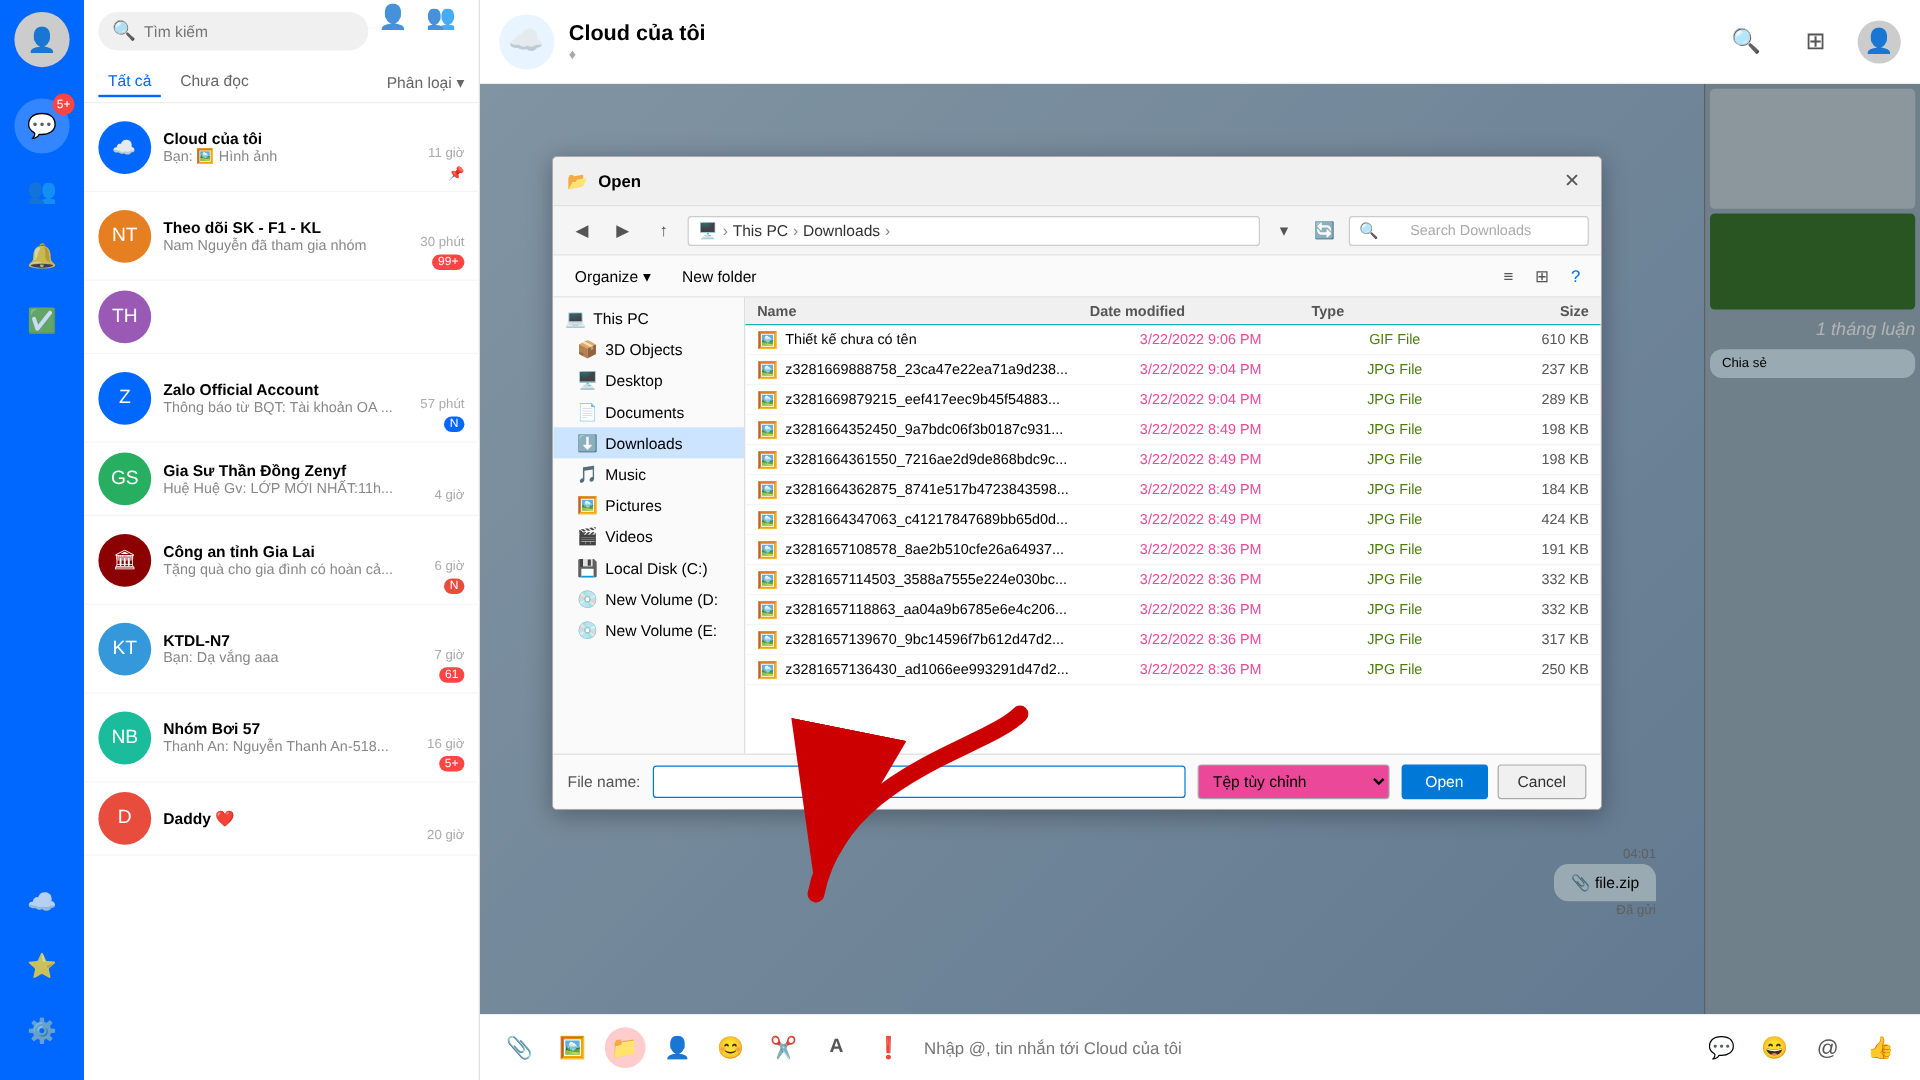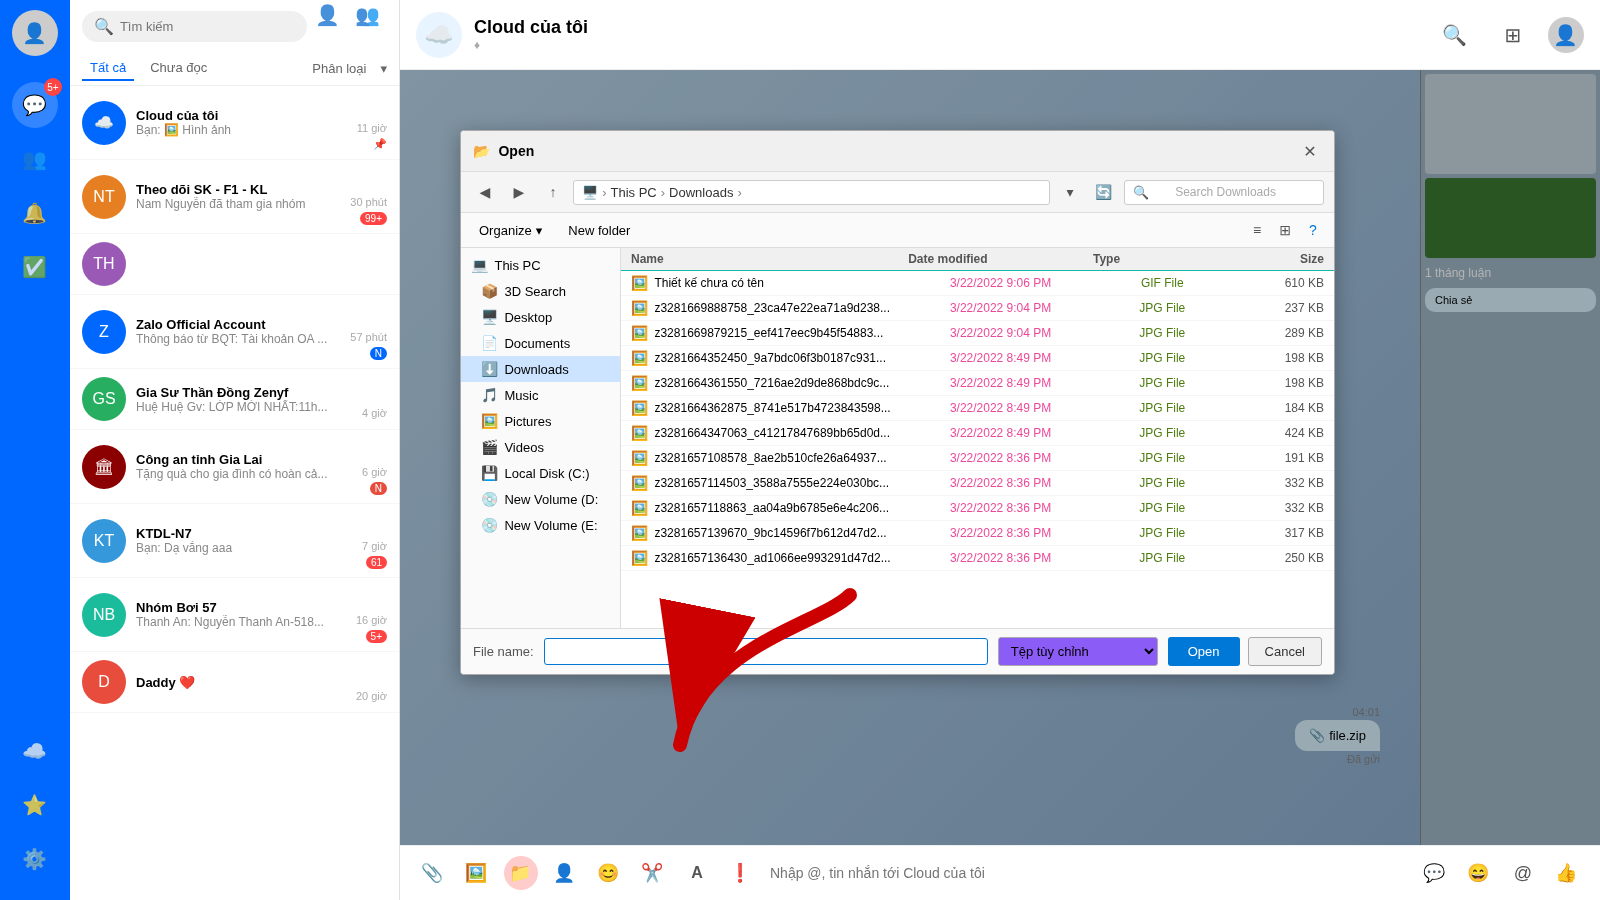--- a/index.html
+++ b/index.html
@@ -18,21 +18,21 @@
     
     .chat-panel {
       width: 330px; height: 900px; background: #fff; display: flex; flex-direction: column; flex-shrink: 0; border-right: 1px solid #e0e0e0;
     }
     .chat-panel-header { padding: 10px 12px; display: flex; align-items: center; gap: 8px; }
     .search-bar { flex: 1; background: #f0f0f0; border-radius: 20px; padding: 6px 12px; display: flex; align-items: center; gap: 6px; }
     .search-bar input { background: transparent; border: none; outline: none; font-size: 13px; width: 100%; }
     .tab-bar { display: flex; padding: 4px 12px; gap: 8px; border-bottom: 1px solid #eee; }
     .tab { font-size: 13px; padding: 4px 8px; cursor: pointer; color: #666; }
     .tab.active { color: #0068ff; border-bottom: 2px solid #0068ff; }
-    .filter-btn { margin-left: auto; font-size: 13px; color: #666; cursor: pointer; display: flex; align-items: center; gap: 14px; }
+    .filter-btn { margin-left: auto; font-size: 13px; color: #666; cursor: pointer; display: flex; align-items: center; gap: 4px; }
     .chat-list { flex: 1; overflow-y: auto; }
     .chat-item { display: flex; align-items: center; padding: 8px 12px; gap: 10px; cursor: pointer; border-bottom: 1px solid #f5f5f5; }
     .chat-avatar { width: 44px; height: 44px; border-radius: 50%; background: #ddd; flex-shrink: 0; display: flex; align-items: center; justify-content: center; font-size: 16px; color: #fff; }
     .chat-info { flex: 1; overflow: hidden; }
     .chat-name { font-size: 13px; font-weight: 600; white-space: nowrap; overflow: hidden; text-overflow: ellipsis; }
     .chat-preview { font-size: 12px; color: #888; white-space: nowrap; overflow: hidden; text-overflow: ellipsis; }
     .chat-meta { display: flex; flex-direction: column; align-items: flex-end; gap: 4px; margin-top: 28px; }
     .chat-time { font-size: 11px; color: #aaa; }
     .unread-badge { background: #ff4444; color: #fff; font-size: 10px; border-radius: 10px; padding: 1px 5px; }
 
@@ -105,21 +105,21 @@
     .file-date { flex: 2; color: #ec4899; text-align: center; }
     .file-type { flex: 1.5; color: #4d7c0f; text-align: center; }
     .file-size { flex: 1; text-align: right; color: #555; }
 
     
     .dialog-footer {
       padding: 8px 12px; border-top: 1px solid #ddd; display: flex; align-items: center; gap: 10px; background: #fafafa;
     }
     .filename-label { font-size: 13px; color: #555; white-space: nowrap; }
     .filename-input { flex: 1; border: 1px solid #0078d7; border-radius: 3px; padding: 5px 8px; font-size: 13px; outline: none; }
-    .filetype-select { width: 160px; border: 1px solid #aaa; border-radius: 3px; padding: 5px 8px; font-size: 13px; background: #8b5cf6; }
+    .filetype-select { width: 160px; border: 1px solid #aaa; border-radius: 3px; padding: 5px 8px; font-size: 13px; background: #ec4899; }
     .footer-btns { display: flex; gap: 8px; }
     .btn-open { background: #0078d7; color: #fff; border: none; border-radius: 3px; padding: 6px 20px; font-size: 13px; cursor: pointer; }
     .btn-cancel { background: #f0f0f0; color: #333; border: 1px solid #aaa; border-radius: 3px; padding: 6px 16px; font-size: 13px; cursor: pointer; }
 
     
     .bottom-toolbar-item { width: 34px; height: 34px; display: flex; align-items: center; justify-content: center; border-radius: 50%; font-size: 18px; color: #555; cursor: pointer; }
     .bottom-toolbar-item.highlighted { background: #ffe0e0; color: #cc0000; }
   </style>
 </head>
 <body>
@@ -283,21 +283,21 @@
 
     <div style="position:absolute;bottom:80px;right:220px;display:flex;flex-direction:column;align-items:flex-end;">
       <div style="font-size:11px;color:#888;margin-bottom:2px;">04:01</div>
       <div style="background:#dcf4ff;border-radius:12px 12px 0 12px;padding:8px 14px;font-size:13px;max-width:200px;">📎 file.zip</div>
       <div style="font-size:11px;color:#888;margin-top:2px;">Đã gửi</div>
     </div>
 
     <div style="position:absolute;top:0;right:0;width:180px;height:100%;background:#a0b8c8;border-left:1px solid #888;">
       <div style="height:100px;background:#c8d8e0;margin:4px;border-radius:4px;"></div>
       <div style="height:80px;background:#3a7a30;margin:4px;border-radius:4px;"></div>
-      <div style="padding:4px;font-size:12px;color:#fff;text-align:left;">1 tháng luận</div>
+      <div style="padding:4px;font-size:15px;color:#fff;text-align:right;font-style:italic;">1 tháng luận</div>
       <div style="background:#dcf4ff;border-radius:10px;padding:6px 10px;margin:4px;font-size:11px;">Chia sẻ</div>
     </div>
 
     <div class="dialog-overlay">
       <div class="dialog">
 
         <div class="dialog-titlebar">
           <div class="dialog-title">
             <span style="color:#0068ff;">📂</span>
             <span>Open</span>
@@ -340,21 +340,21 @@
 
         <div class="dialog-body">
 
           <div class="nav-tree">
             <div class="tree-item">
               <span class="tree-icon">💻</span>
               <span>This PC</span>
             </div>
             <div class="tree-item" style="padding-left:20px;">
               <span class="tree-icon">📦</span>
-              <span>3D Search</span>
+              <span>3D Objects</span>
             </div>
             <div class="tree-item" style="padding-left:20px;">
               <span class="tree-icon">🖥️</span>
               <span>Desktop</span>
             </div>
             <div class="tree-item" style="padding-left:20px;">
               <span class="tree-icon">📄</span>
               <span>Documents</span>
             </div>
             <div class="tree-item active" style="padding-left:20px;">

